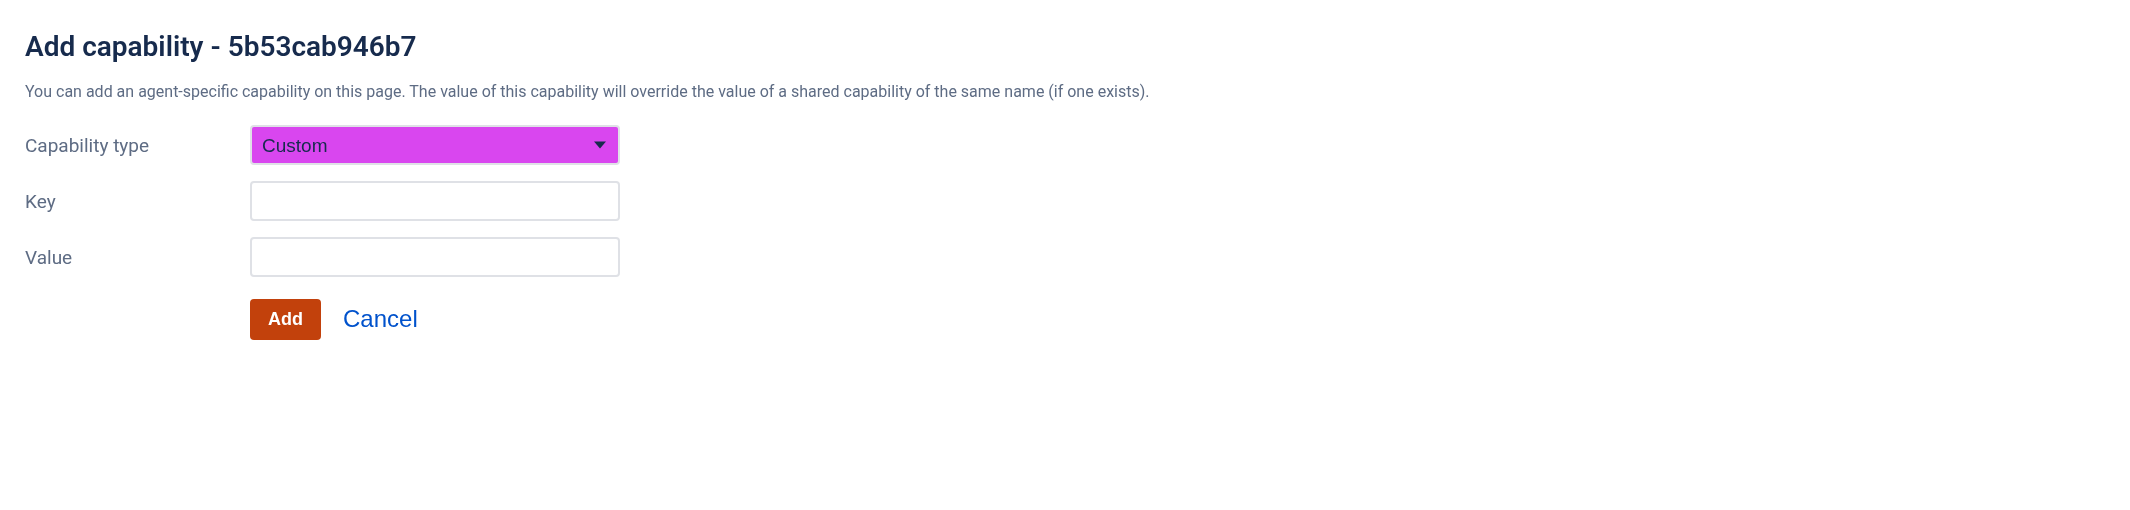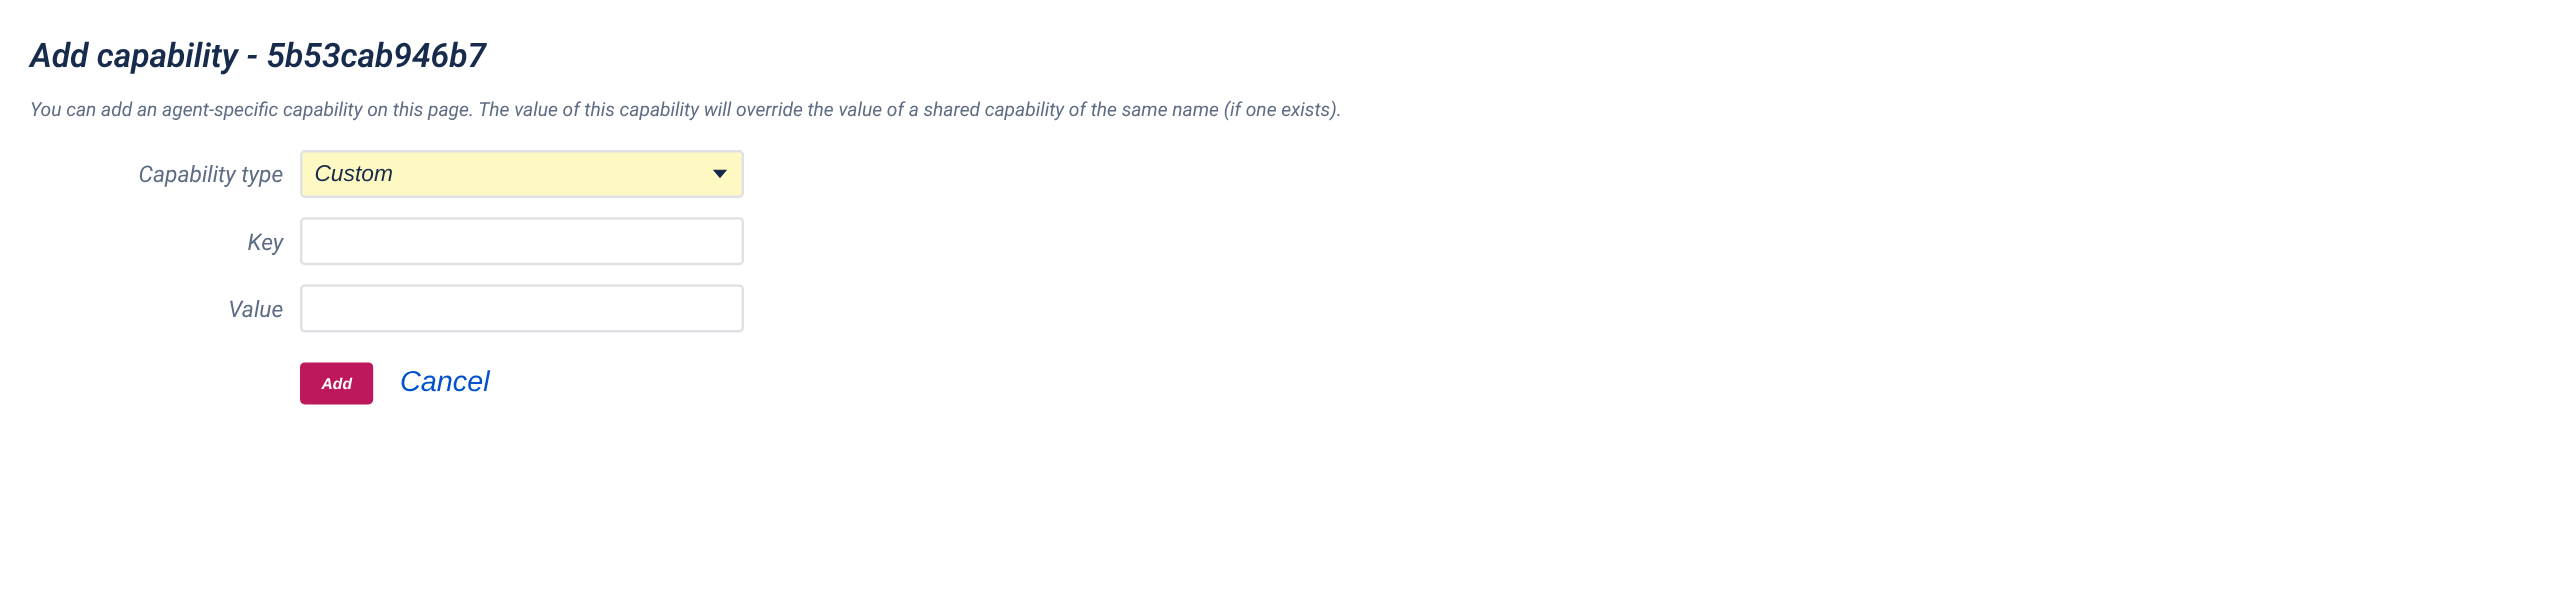--- a/index.html
+++ b/index.html
@@ -1,19 +1,18 @@
 <!DOCTYPE html>
 <html><head>
 <meta charset="utf-8">
 <style>
 * {
   box-sizing: border-box;
   margin: 0;
   padding: 0;
-  font-style: italic;
 }
 body {
   font-family: -apple-system, BlinkMacSystemFont, "Segoe UI", Roboto, Helvetica, Arial, sans-serif;
   background: #ffffff;
   padding: 30px 25px;
   color: #172B4D;
 }
 .page-title {
   font-size: 28px;
   font-weight: 600;
@@ -26,34 +25,34 @@
   margin-bottom: 22px;
   line-height: 1.4;
 }
 .form-row {
   display: flex;
   align-items: center;
   margin-bottom: 16px;
 }
 .form-label {
   width: 225px;
-  text-align: right;
+  text-align: left;
   padding-right: 14px;
   font-size: 19px;
   color: #5E6C84;
 }
 .form-select {
   width: 370px;
   height: 40px;
   border: 2px solid #DFE1E6;
   border-radius: 4px;
   padding: 0 10px;
   font-size: 19px;
   color: #172B4D;
-  background: #fef9c3;
+  background: #d946ef;
   appearance: none;
   -webkit-appearance: none;
   -moz-appearance: none;
   position: relative;
 }
 .select-wrapper {
   position: relative;
   display: inline-block;
 }
 .select-wrapper::after {
@@ -79,26 +78,26 @@
   color: #172B4D;
   background: #ffffff;
 }
 .button-row {
   display: flex;
   align-items: center;
   margin-top: 18px;
   padding-left: 225px;
 }
 .btn-primary {
-  background: #be185d;
+  background: #c2410c;
   color: #ffffff;
   border: none;
   border-radius: 4px;
   padding: 10px 18px;
-  font-size: 13px;
+  font-size: 18px;
   font-weight: 600;
   cursor: pointer;
 }
 .btn-link {
   background: none;
   border: none;
   color: #0052CC;
   font-size: 24px;
   font-weight: 400;
   cursor: pointer;

